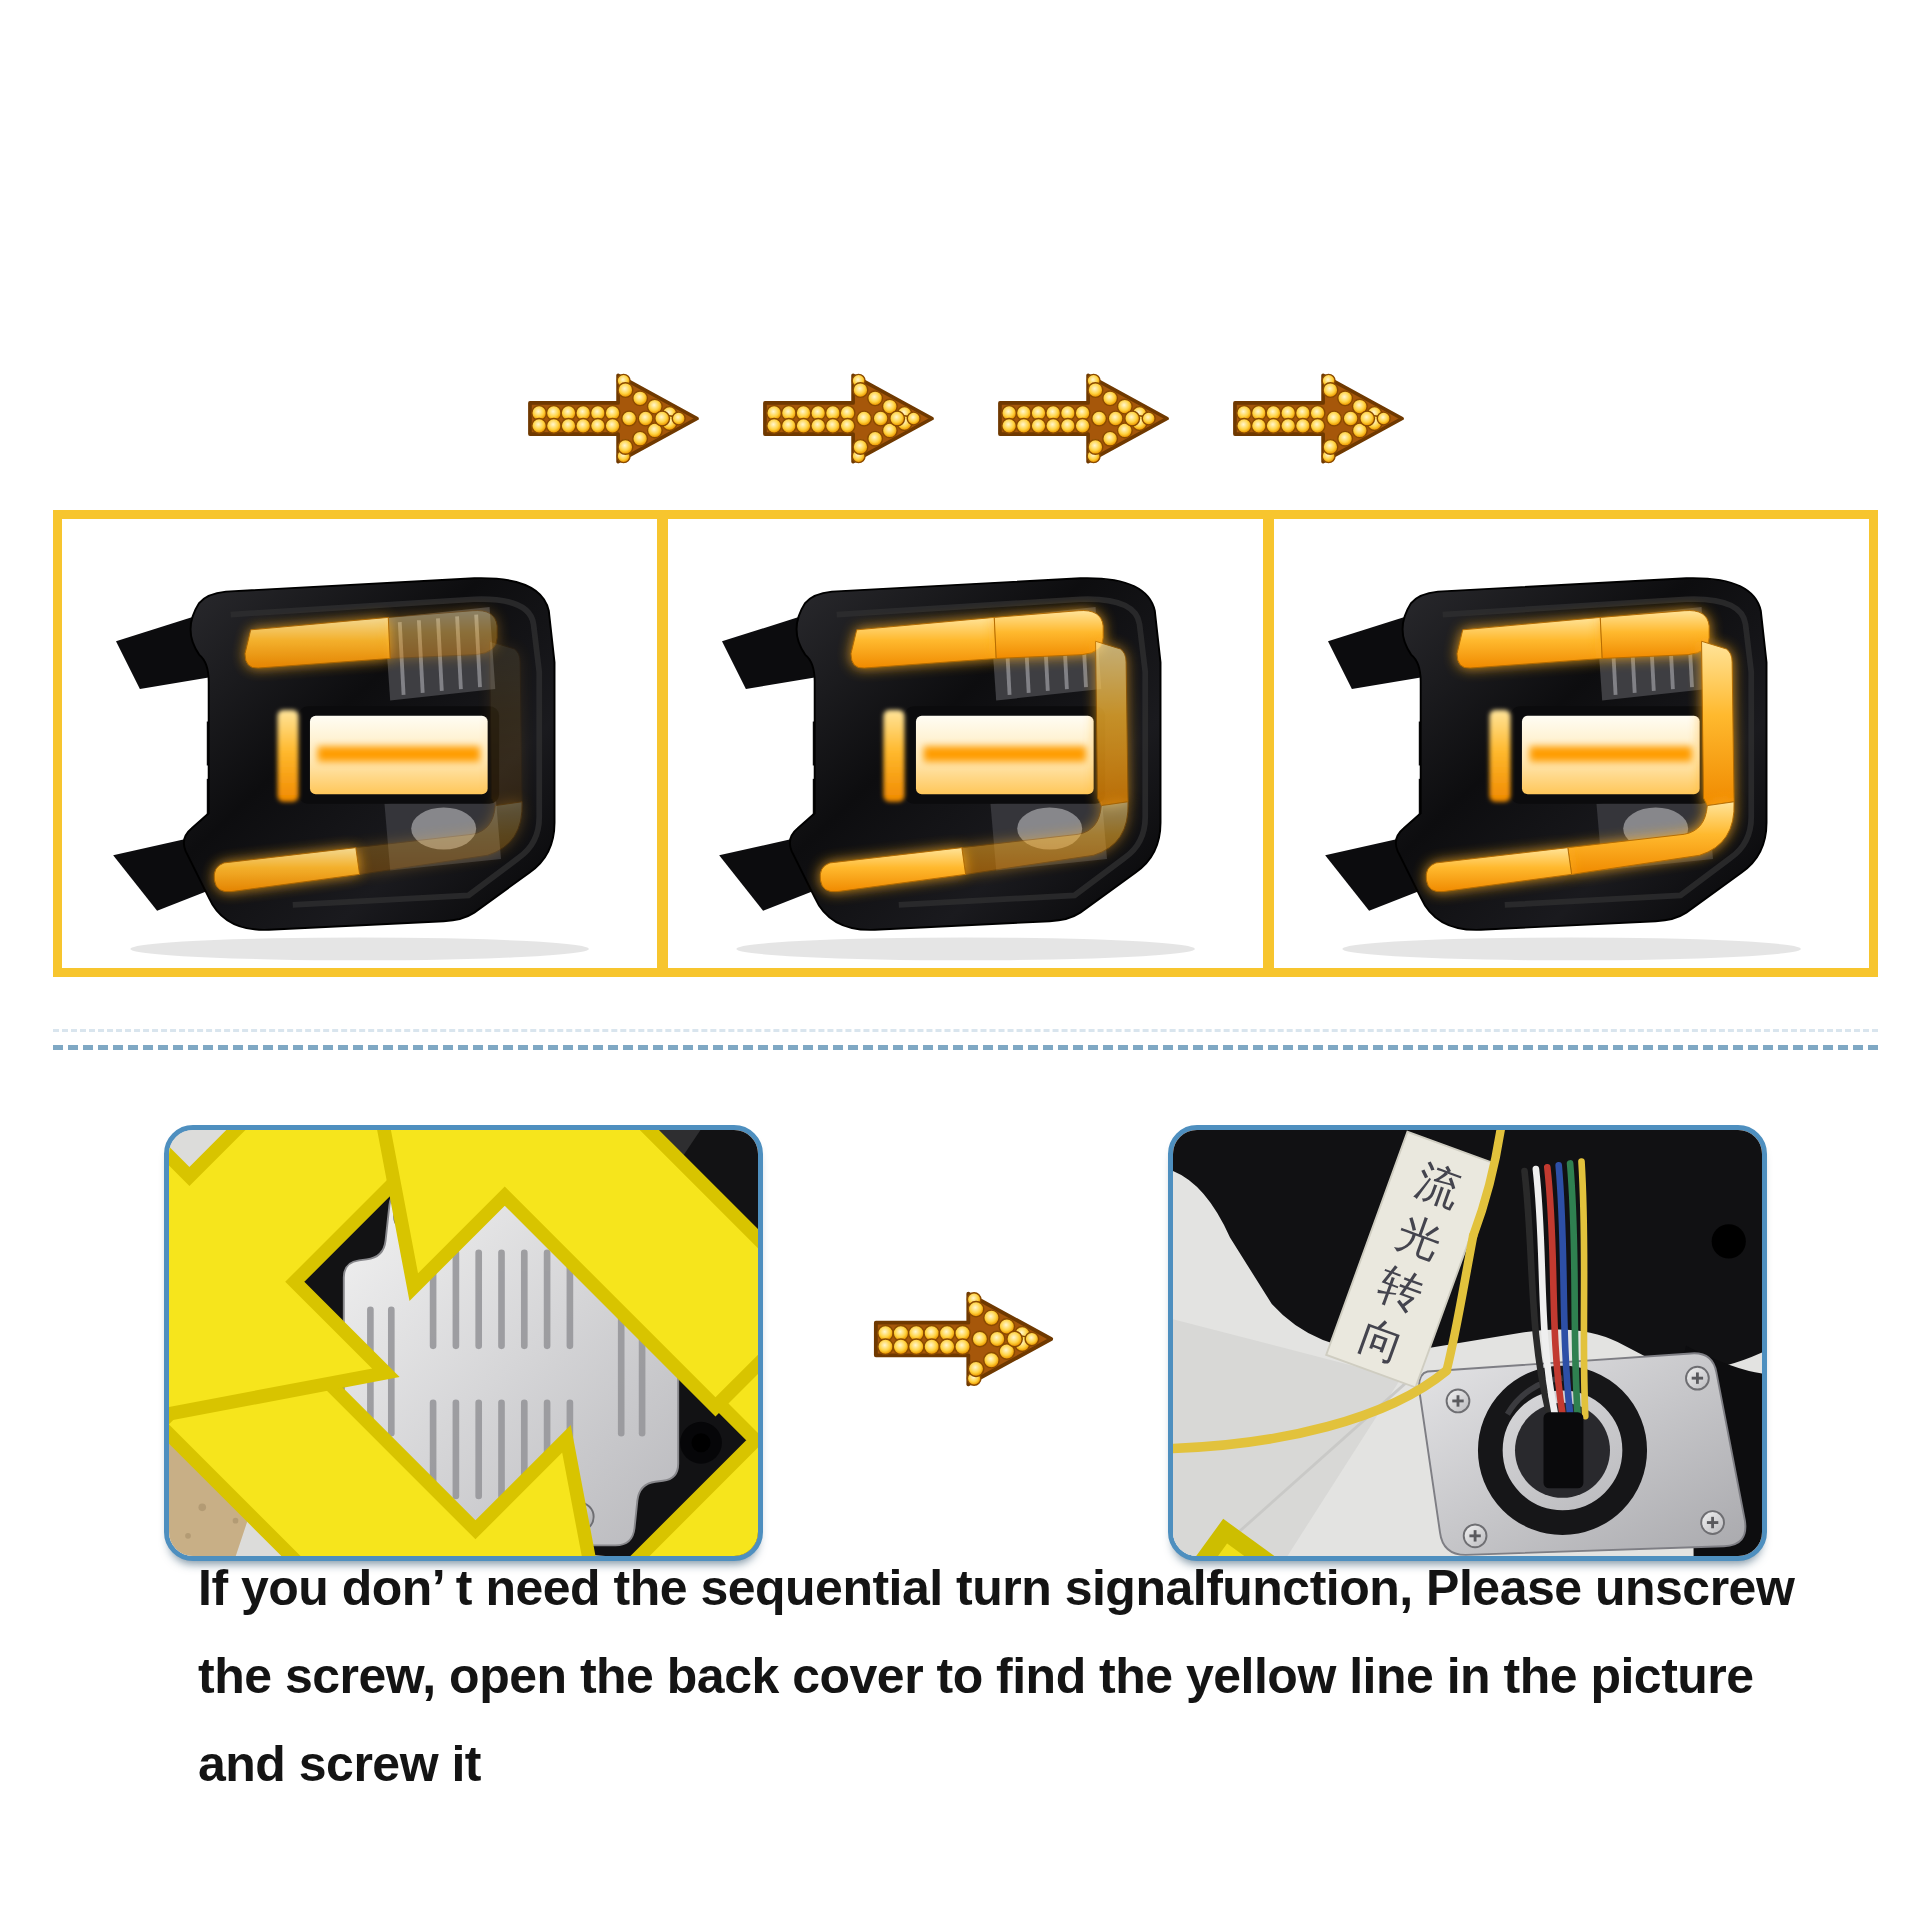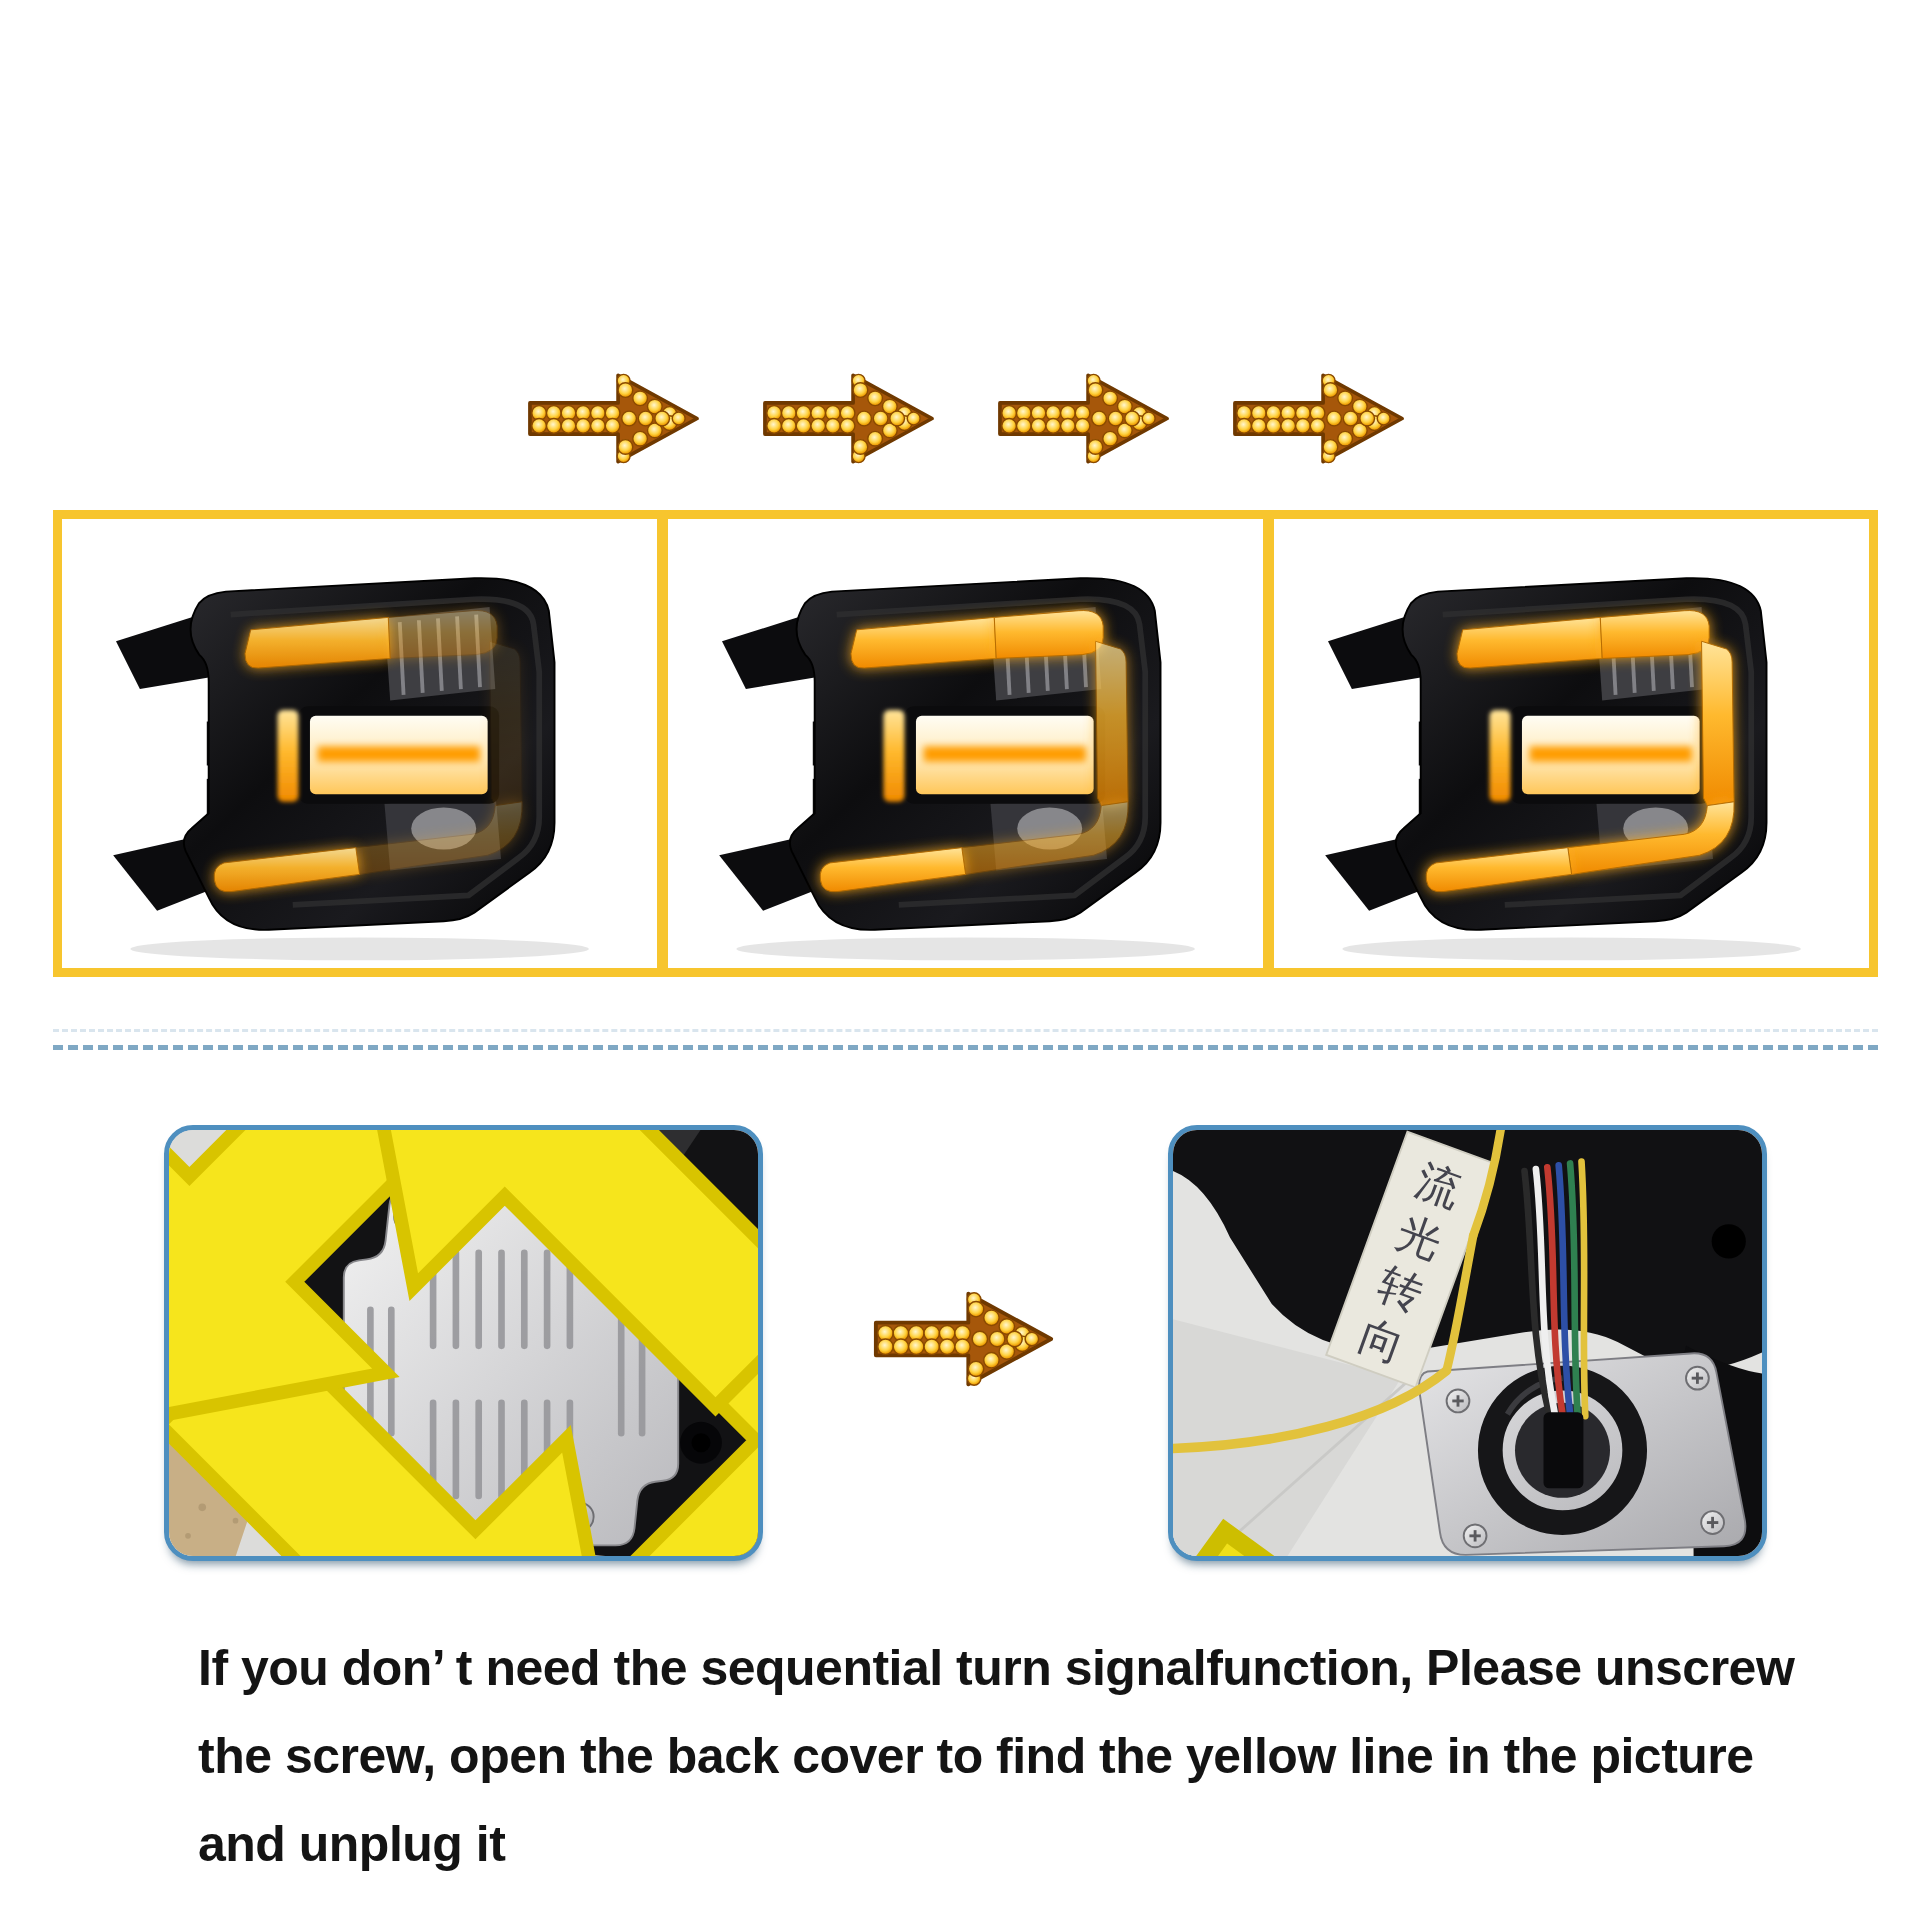--- a/index.html
+++ b/index.html
@@ -40,21 +40,21 @@
   
   .photo{position:absolute;top:1125px;width:599px;height:436px;box-sizing:border-box;
     border:5.8px solid var(--photo-border-blue,#4E8FBF);border-radius:29px;overflow:hidden;
     background:#DDD;box-shadow:0 8.7px 9.7px -5.8px rgba(20,60,90,.55);}
   .photo svg{width:100%;height:100%;display:block;}
   .photo-left{left:164px;}
   .photo-right{left:1168px;}
   .mid-arrow{position:absolute;left:872px;top:1286px;width:183px;height:106px;}
 
   
-  .instructions{position:absolute;left:198px;top:1624px;
+  .instructions{position:absolute;left:198px;top:1544px;
     font-size:50px;line-height:88px;font-weight:700;letter-spacing:-0.5px;
     color:var(--text-black,#141414);white-space:nowrap;}
 
   .label-text text{font-family:"DejaVu Sans",sans-serif;font-size:46px;}
 </style>
 </head>
 <body>
 
 <svg style="position:absolute;width:0;height:0" aria-hidden="true">
   <defs>
@@ -441,17 +441,17 @@
         <path d="M288,254 C225,306 112,332 0,336" stroke-width="10"></path>
       </g>
       <rect x="390" y="298" width="42" height="80" rx="6" fill="#0A0A0C"></rect>
       <use href="#block-arrow" fill="#F0E01A" stroke="#CDBE00" stroke-width="2" transform="translate(148,200) rotate(36) scale(1.5)"></use>
     </svg>
   </div>
 
   <div class="instructions">
       <div>If you don’ t need the sequential turn signalfunction, Please unscrew</div>
       <div>the screw, open the back cover to find the yellow line in the picture</div>
-      <div>and unplug it</div>
+      <div>and screw it</div>
     </div>
 
 </div>
 
 
 </body></html>

